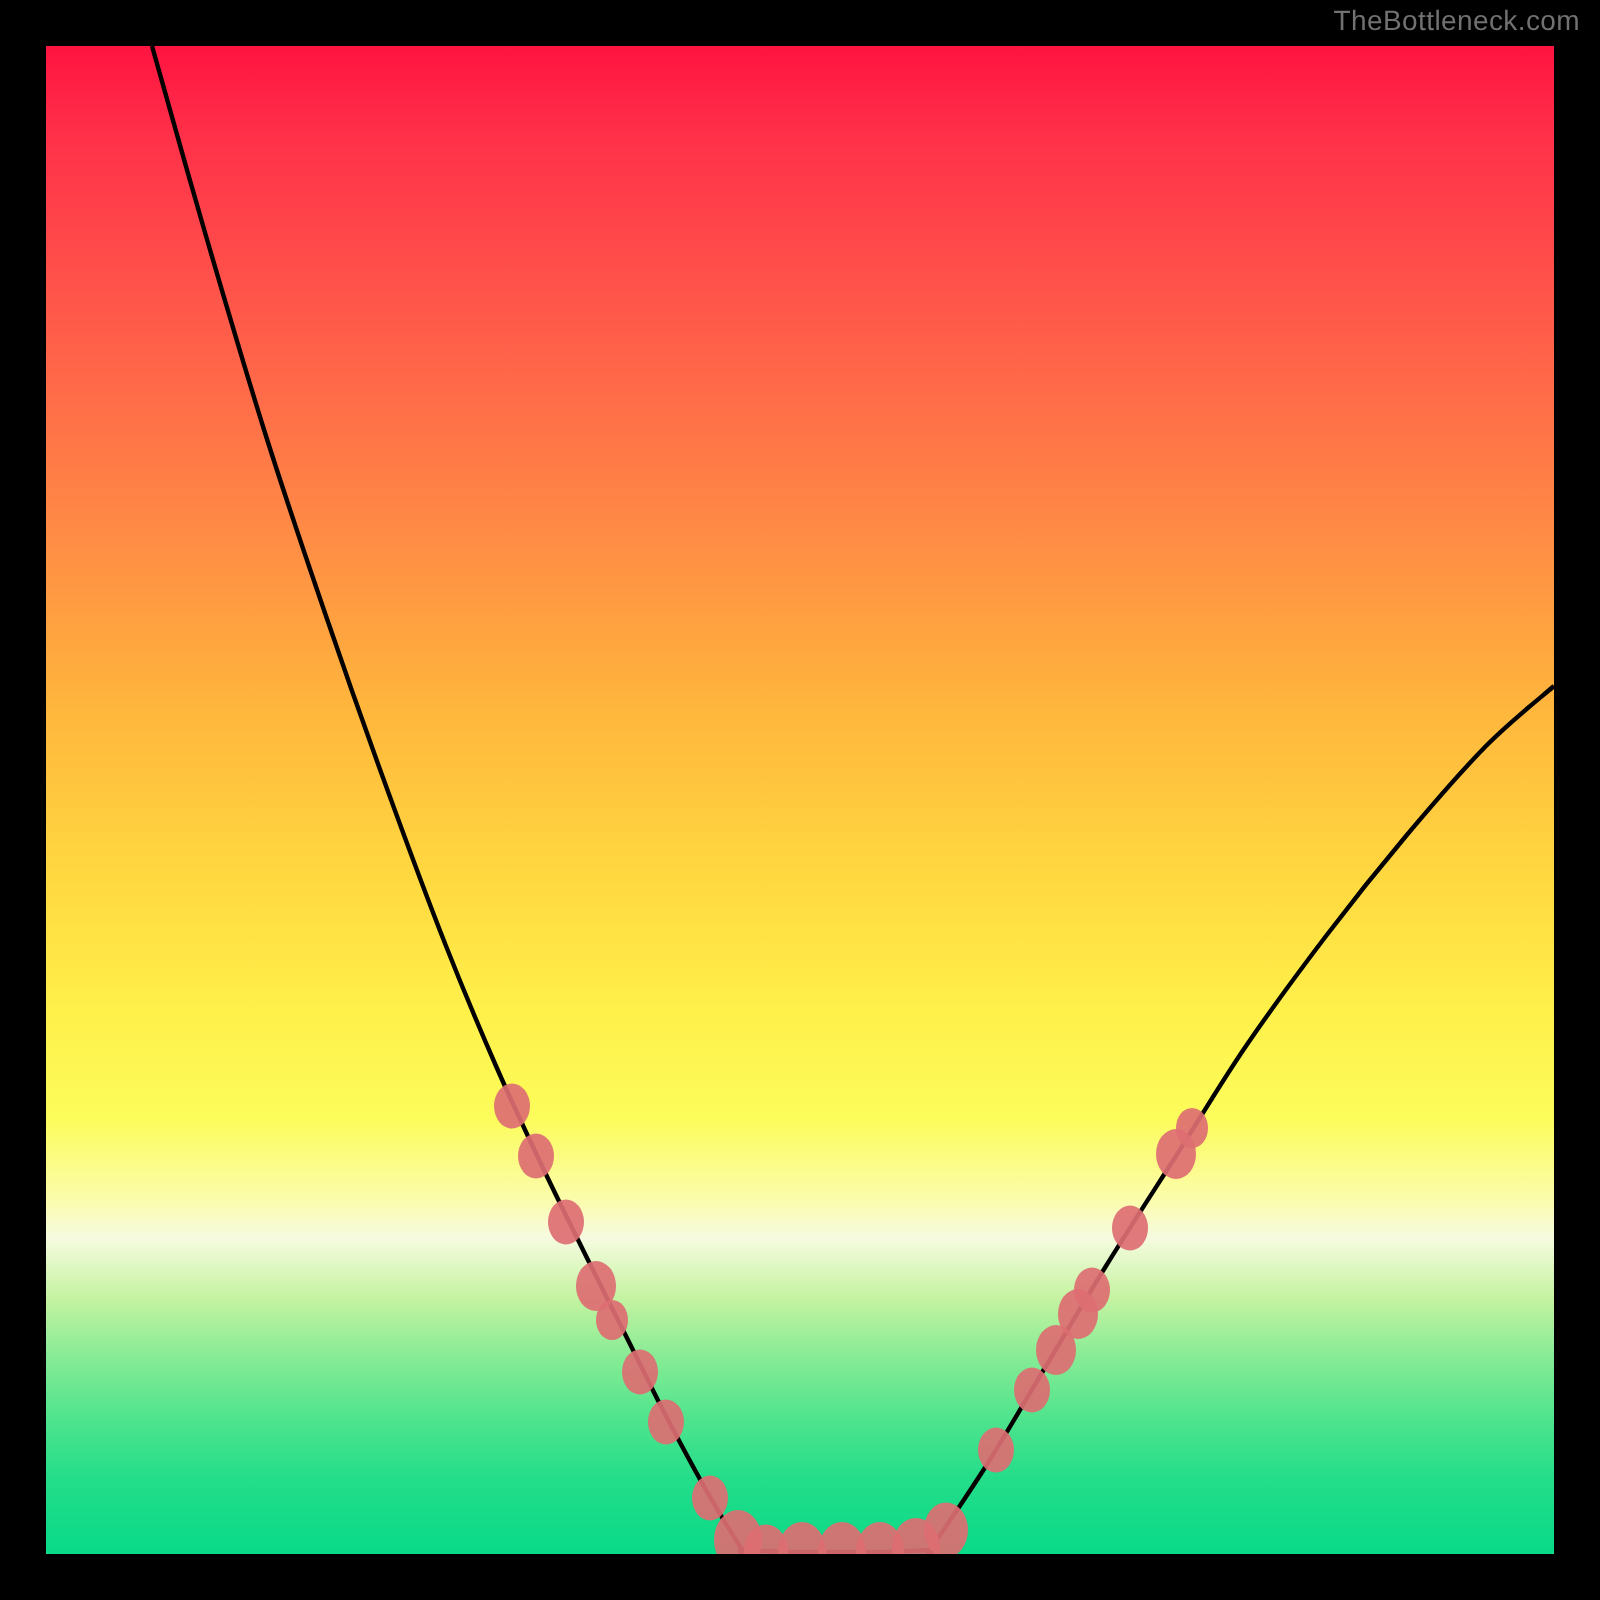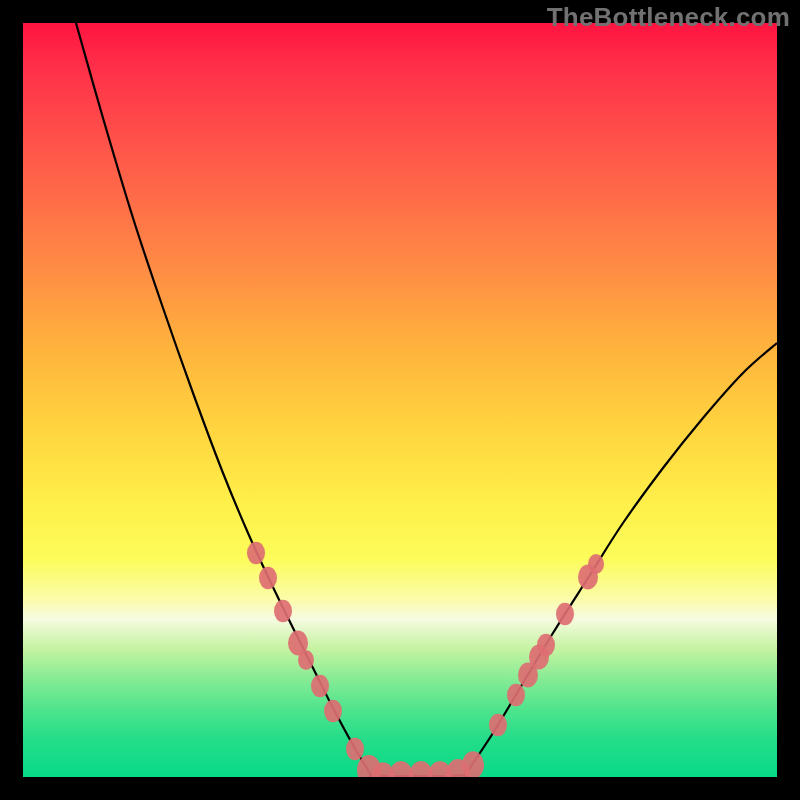--- a/index.html
+++ b/index.html
@@ -32,22 +32,22 @@
       #86eb95 87%,
       #4fe48d 91%,
       #24dd89 95%,
       #08da88 100%);
   }
   .watermark {
     position: absolute;
     top: 2px;
     right: 10px;
     color: #717171;
-    font-size: 26px;
-    font-weight: 700;
+    font-size: 14px;
+    font-weight: 400;
     letter-spacing: 0.2px;
     user-select: none;
   }
   svg.overlay {
     position: absolute;
     left: 0;
     top: 0;
     width: 754px;
     height: 754px;
   }

